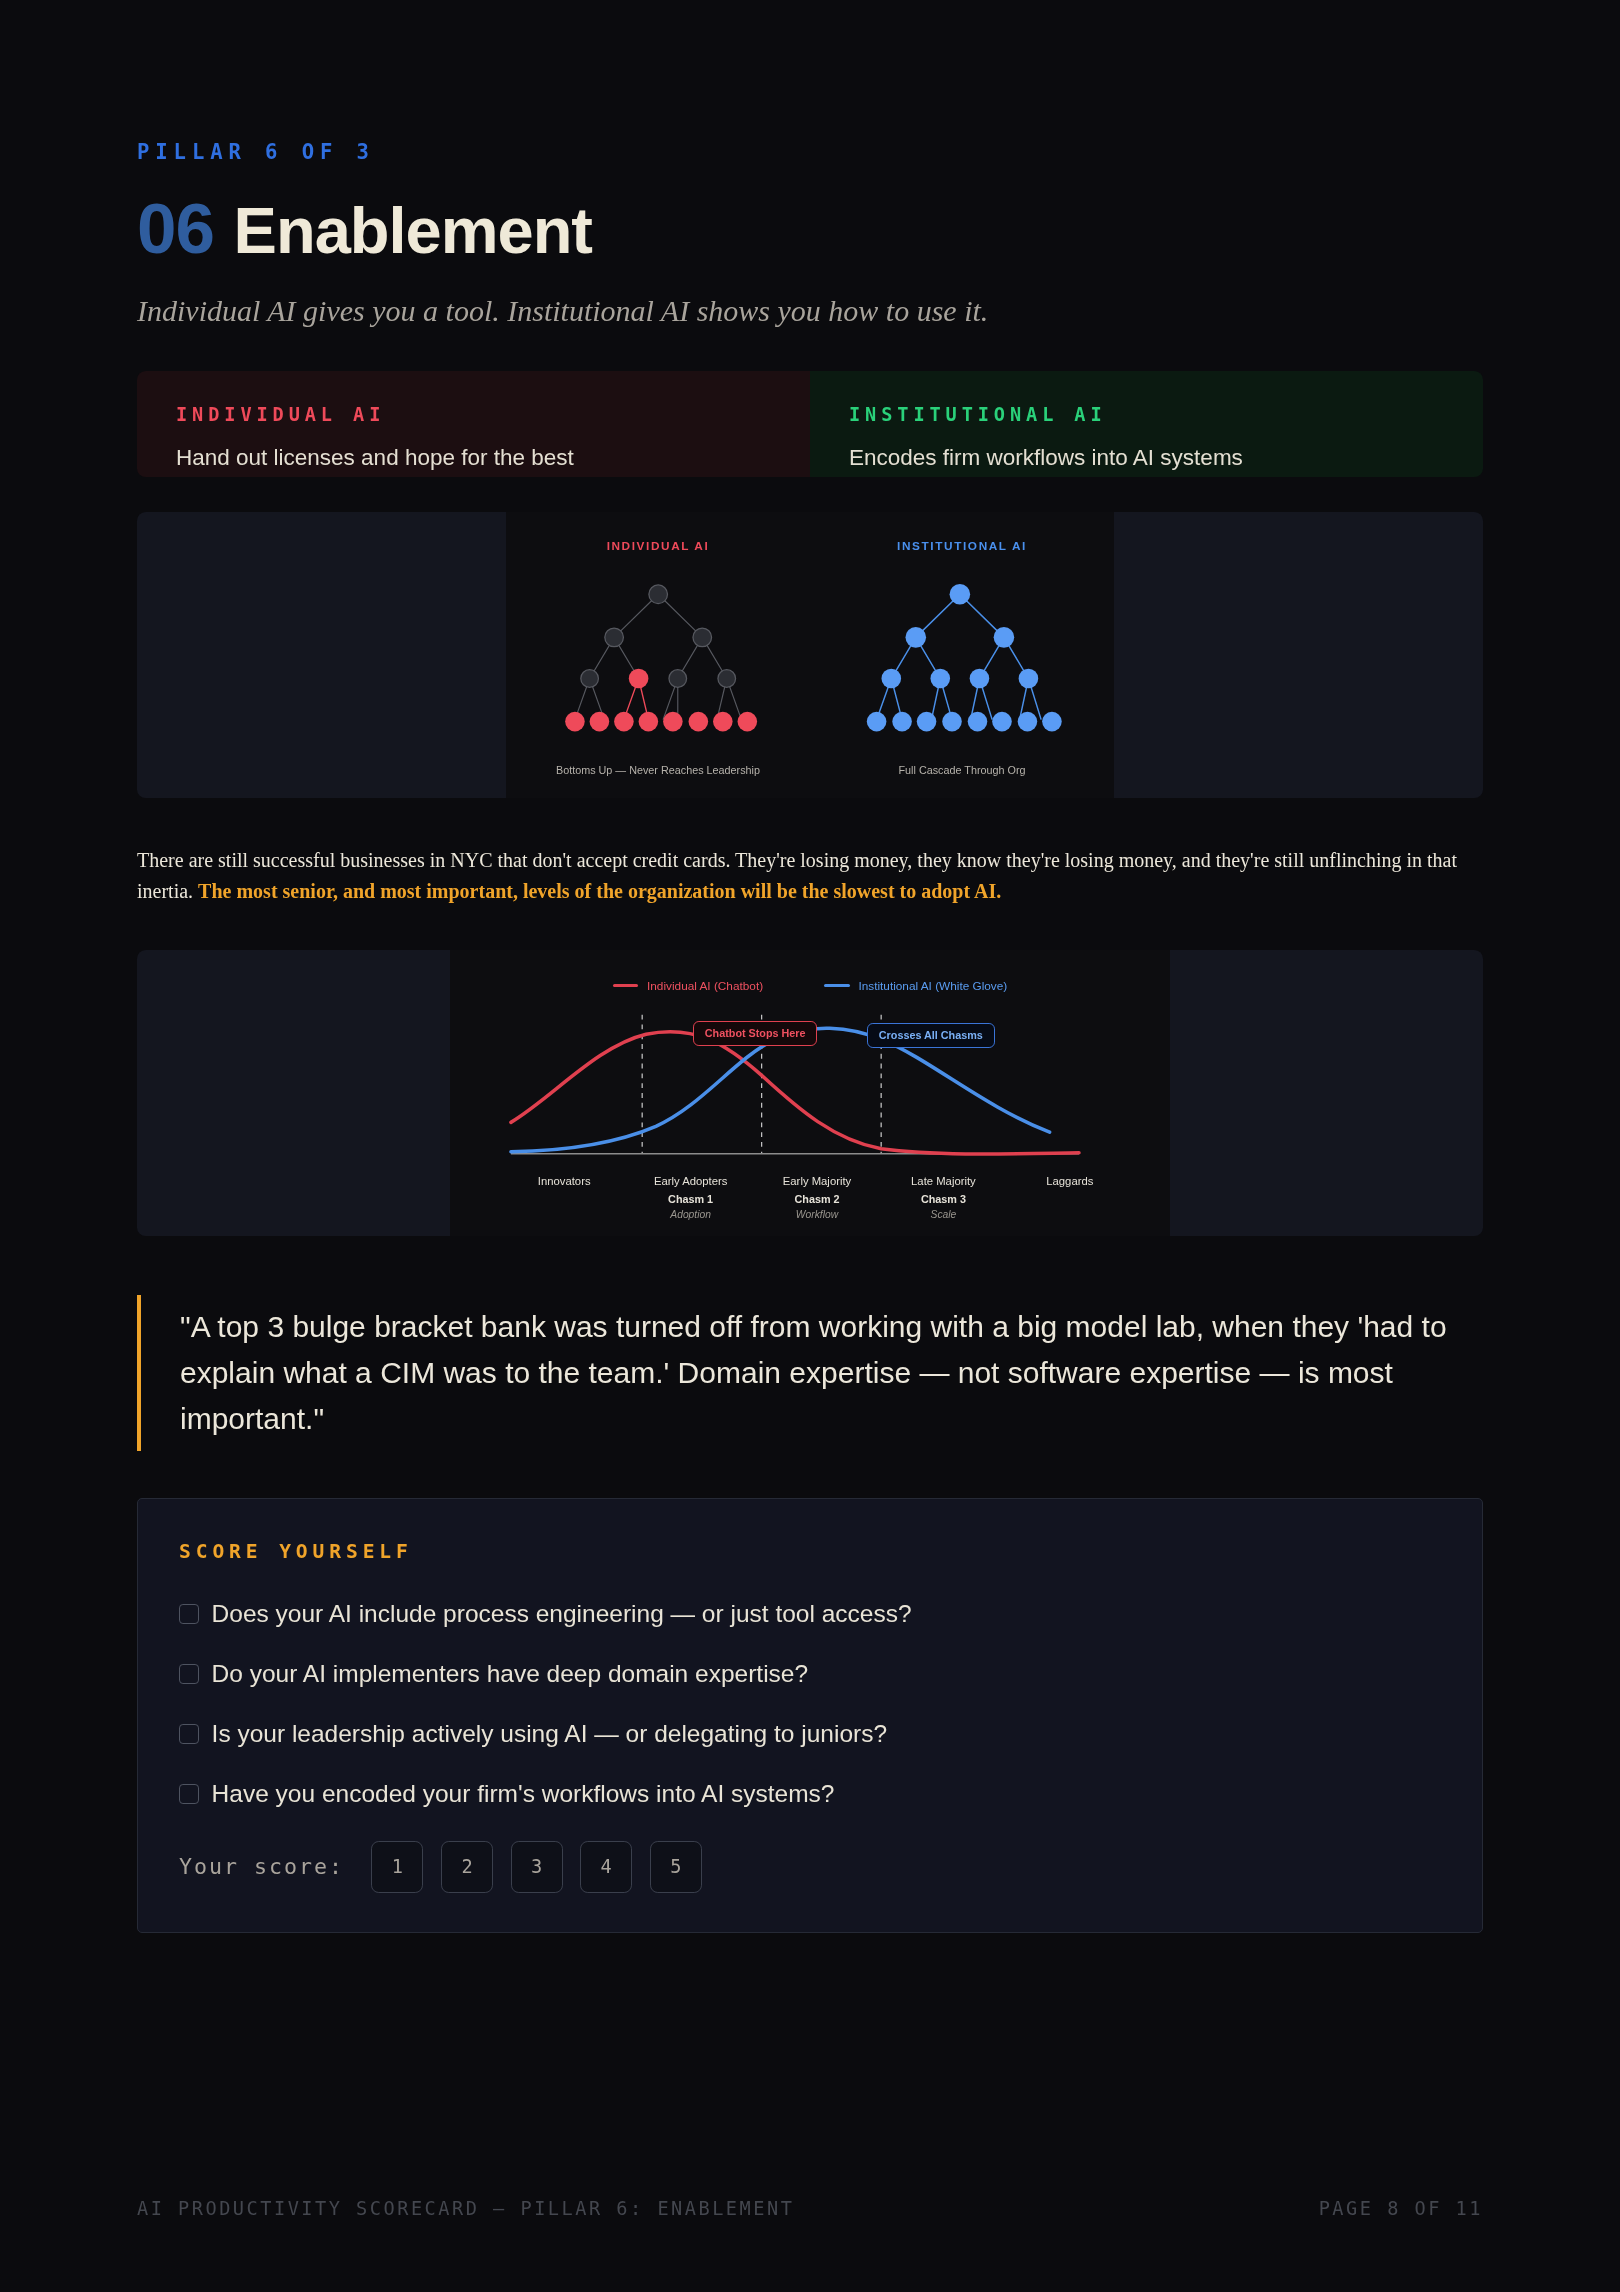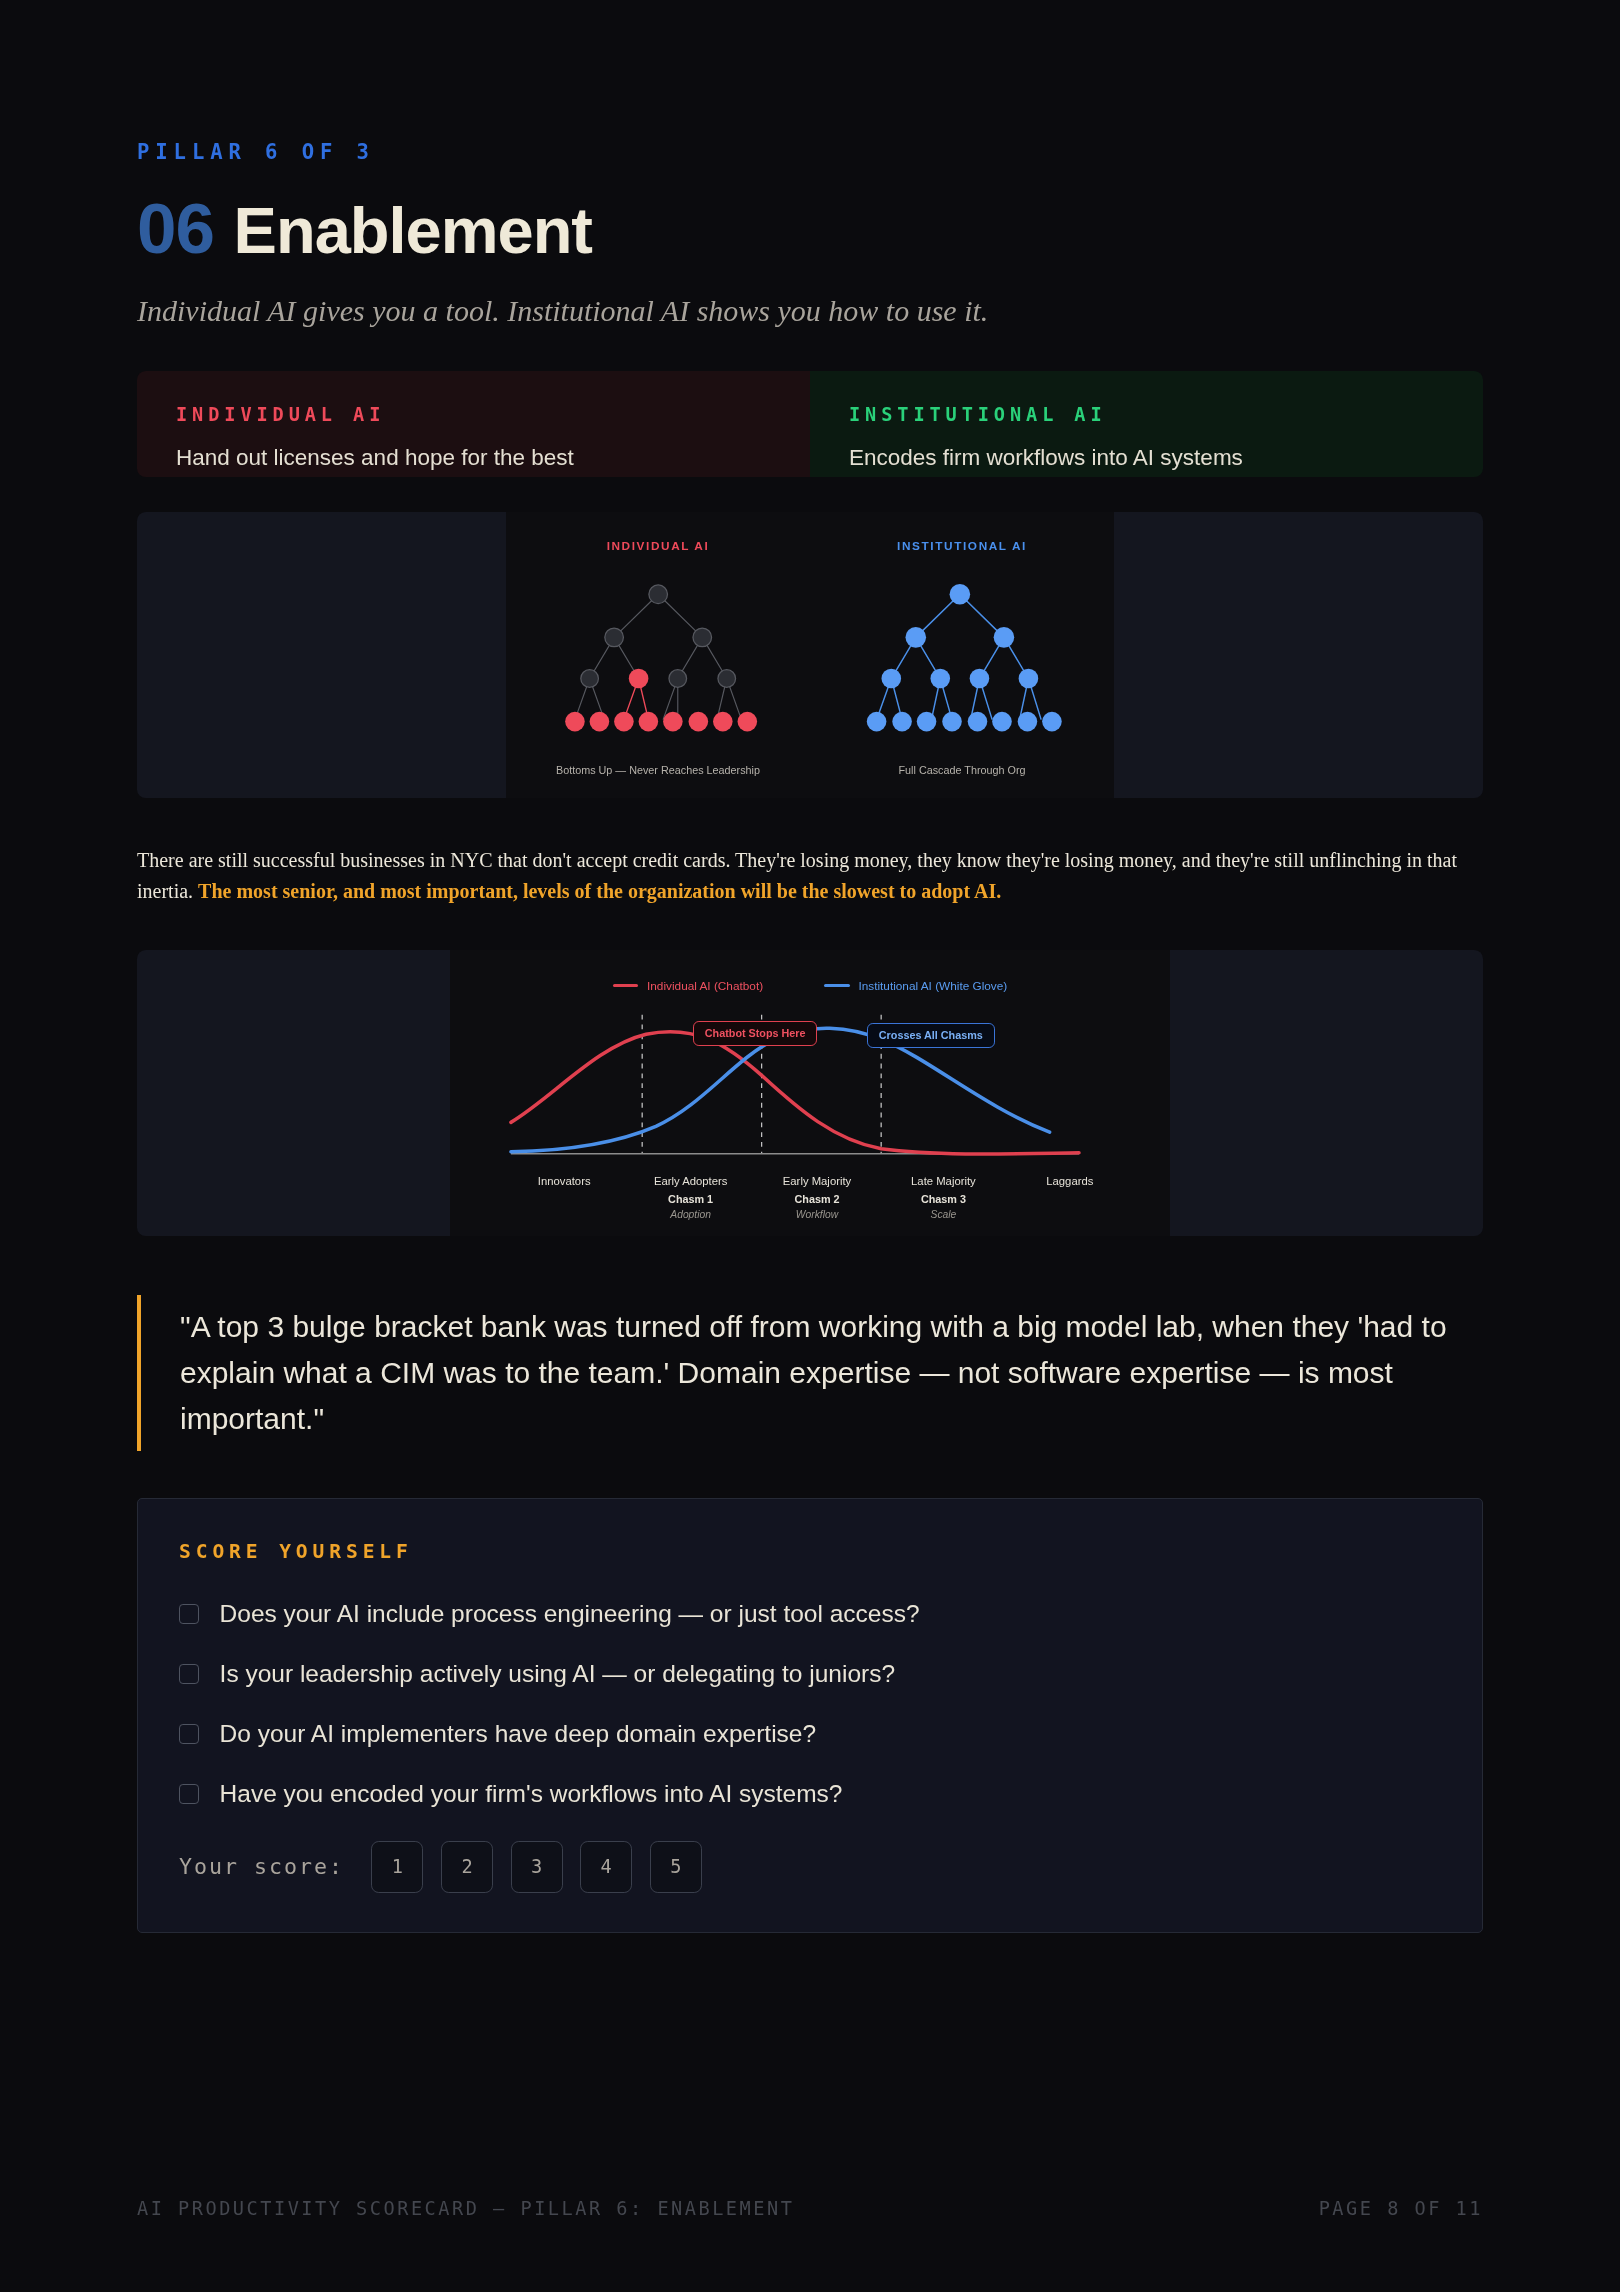--- a/index.html
+++ b/index.html
@@ -169,21 +169,21 @@
     background:#121420;
     padding:41px 41px 39px 41px;
   }
   .score-title{
     font-family:"DejaVu Sans Mono","Liberation Mono",monospace;
     font-size:19.6px;letter-spacing:4.9px;font-weight:700;
     color:#f0a42a;
   }
   .check-list{margin-top:37px;}
   .check-row{
-    display:flex;align-items:center;gap:21px;
+    display:flex;align-items:center;gap:13px;
     margin-bottom:32px;
   }
   .check-box{
     width:19.6px;height:19.6px;flex:0 0 19.6px;
     border:1.6px solid #4e5360;border-radius:3.9px;
     background:transparent;
   }
   .check-text{font-size:24.5px;color:#e9e4d6;}
   .score-row{
     display:flex;align-items:center;gap:17.6px;
@@ -372,25 +372,25 @@
   <div class="score">
     <div class="score-title">SCORE YOURSELF</div>
 
     <div class="check-list">
       <div class="check-row">
         <span class="check-box"></span>
         <span class="check-text">Does your AI include process engineering — or just tool access?</span>
       </div>
       <div class="check-row">
         <span class="check-box"></span>
-        <span class="check-text">Is your leadership actively using AI — or delegating to juniors?</span>
+        <span class="check-text">Do your AI implementers have deep domain expertise?</span>
       </div>
       <div class="check-row">
         <span class="check-box"></span>
-        <span class="check-text">Do your AI implementers have deep domain expertise?</span>
+        <span class="check-text">Is your leadership actively using AI — or delegating to juniors?</span>
       </div>
       <div class="check-row">
         <span class="check-box"></span>
         <span class="check-text">Have you encoded your firm's workflows into AI systems?</span>
       </div>
     </div>
 
     <div class="score-row">
       <span class="score-label">Your score:</span>
       <span class="score-btn">1</span>

